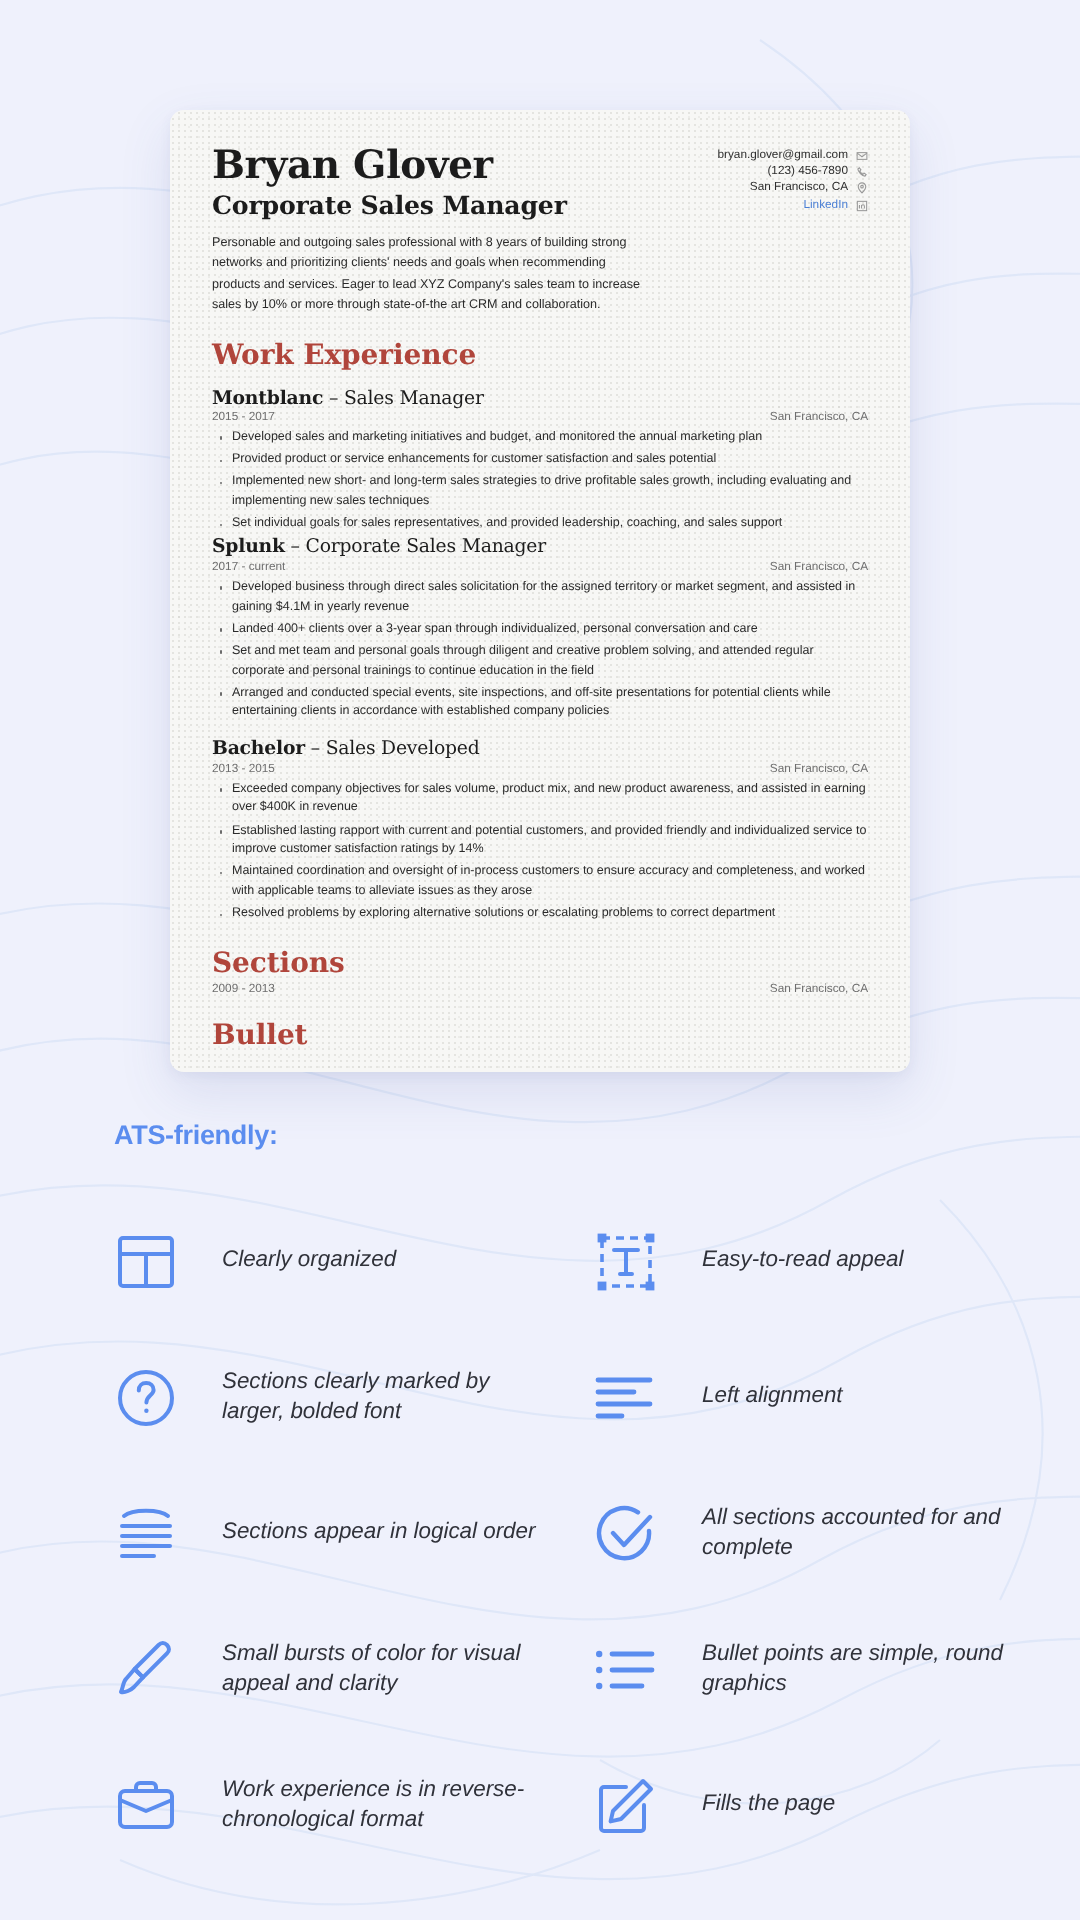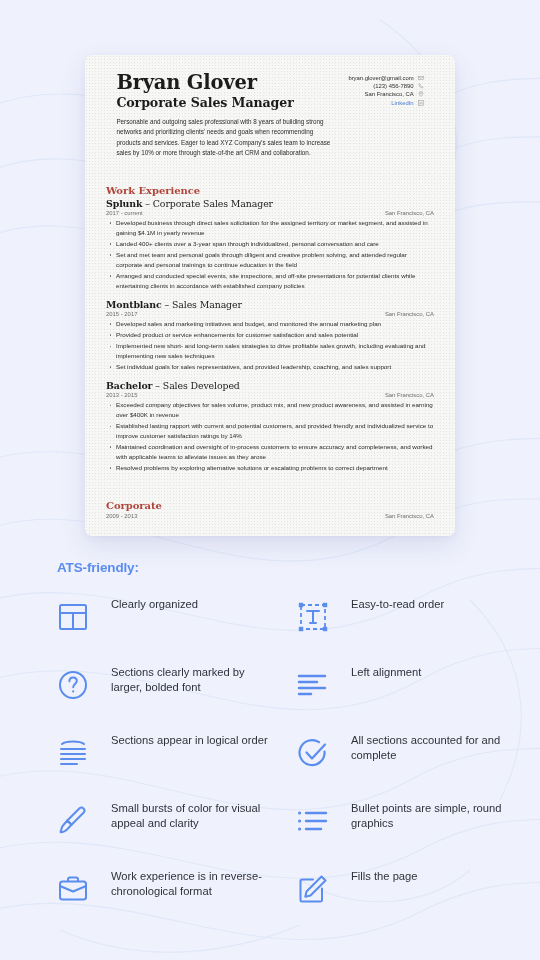--- a/index.html
+++ b/index.html
@@ -57,21 +57,21 @@
 
   .resume-inner {
     position: relative;
     z-index: 3;
     padding: 17px 21px 0 21px;
   }
 
   
   .res-header {
     display: flex;
-    justify-content: center;
+    justify-content: space-between;
     align-items: flex-start;
   }
   .hdr-left { width: 232px; }
 
   .cand-name {
     font-family: "DejaVu Serif", "Liberation Serif", serif;
     font-size: 19.5px;
     font-weight: 700;
     color: #1c1c1c;
     letter-spacing: -0.2px;
@@ -116,24 +116,24 @@
     height: 6px;
     flex: 0 0 6px;
     color: #9a9a9a;
     display: block;
   }
   .contact-ico svg { display: block; width: 6px; height: 6px; }
 
   
   .sec-head {
     font-family: "DejaVu Serif", "Liberation Serif", serif;
-    font-size: 10px;
+    font-size: 14px;
     font-weight: 700;
     color: #b0453b;
-    margin-top: 27px;
+    margin-top: 12px;
     margin-bottom: 2px;
     letter-spacing: -0.05px;
   }
 
   .job-title-line {
     font-family: "DejaVu Serif", "Liberation Serif", serif;
     font-size: 9.4px;
     color: #1c1c1c;
     line-height: 1.25;
     letter-spacing: -0.1px;
@@ -204,21 +204,23 @@
   #ats-grid {
     display: grid;
     grid-template-columns: 240px 240px;
     column-gap: 0px;
     margin-left: 57px;
   }
   .ats-col { display: flex; flex-direction: column; }
 
   .ats-item {
     display: flex;
+    align-items: center;
     height: 68px;
+    font-style: italic;
   }
   .ats-ico {
     flex: 0 0 54px;
     width: 54px;
     height: 40px;
     display: flex;
     align-items: center;
     justify-content: flex-start;
     color: #5b8def;
   }
@@ -296,63 +298,63 @@
               <rect x="1.8" y="1.8" width="12.4" height="12.4"></rect>
               <path d="M4.6 6.6 V11.4 M4.6 4.3 V4.6 M7.4 11.4 V6.6 M7.4 8.2 C7.4 7 8.4 6.4 9.4 6.4 C10.5 6.4 11.2 7.1 11.2 8.4 V11.4"></path>
             </svg>
           </span>
         </div>
       </div>
     </div>
 
     <div class="sec-head">Work Experience</div>
 
+    <div style="margin-top:8px">
+      <div class="job-title-line"><span class="org">Montblanc</span><span class="dash"> – </span><span class="role">Sales Manager</span></div>
+      <div class="meta-line">
+        <span class="meta-date">2015 - 2017</span>
+        <span class="meta-loc">San Francisco, CA</span>
+      </div>
+      <ul class="bullets">
+        <li>Developed sales and marketing initiatives and budget, and monitored the annual marketing plan</li>
+        <li>Provided product or service enhancements for customer satisfaction and sales potential</li>
+        <li>Implemented new short- and long-term sales strategies to drive profitable sales growth, including evaluating and implementing new sales techniques</li>
+        <li>Set individual goals for sales representatives, and provided leadership, coaching, and sales support</li>
+      </ul>
+    </div>
+
     <div>
       <div class="job-title-line"><span class="org">Splunk</span><span class="dash"> – </span><span class="role">Corporate Sales Manager</span></div>
       <div class="meta-line">
         <span class="meta-date">2017 - current</span>
         <span class="meta-loc">San Francisco, CA</span>
       </div>
       <ul class="bullets">
         <li>Developed business through direct sales solicitation for the assigned territory or market segment, and assisted in gaining $4.1M in yearly revenue</li>
         <li>Landed 400+ clients over a 3-year span through individualized, personal conversation and care</li>
         <li>Set and met team and personal goals through diligent and creative problem solving, and attended regular corporate and personal trainings to continue education in the field</li>
         <li>Arranged and conducted special events, site inspections, and off-site presentations for potential clients while entertaining clients in accordance with established company policies</li>
       </ul>
     </div>
 
     <div style="margin-top:8px">
-      <div class="job-title-line"><span class="org">Montblanc</span><span class="dash"> – </span><span class="role">Sales Manager</span></div>
-      <div class="meta-line">
-        <span class="meta-date">2015 - 2017</span>
-        <span class="meta-loc">San Francisco, CA</span>
-      </div>
-      <ul class="bullets">
-        <li>Developed sales and marketing initiatives and budget, and monitored the annual marketing plan</li>
-        <li>Provided product or service enhancements for customer satisfaction and sales potential</li>
-        <li>Implemented new short- and long-term sales strategies to drive profitable sales growth, including evaluating and implementing new sales techniques</li>
-        <li>Set individual goals for sales representatives, and provided leadership, coaching, and sales support</li>
-      </ul>
-    </div>
-
-    <div style="margin-top:8px">
       <div class="job-title-line"><span class="org">Bachelor</span><span class="dash"> – </span><span class="role">Sales Developed</span></div>
       <div class="meta-line">
         <span class="meta-date">2013 - 2015</span>
         <span class="meta-loc">San Francisco, CA</span>
       </div>
       <ul class="bullets">
         <li>Exceeded company objectives for sales volume, product mix, and new product awareness, and assisted in earning over $400K in revenue</li>
         <li>Established lasting rapport with current and potential customers, and provided friendly and individualized service to improve customer satisfaction ratings by 14%</li>
         <li>Maintained coordination and oversight of in-process customers to ensure accuracy and completeness, and worked with applicable teams to alleviate issues as they arose</li>
         <li>Resolved problems by exploring alternative solutions or escalating problems to correct department</li>
       </ul>
     </div>
 
-    <div class="sec-head">Corporate</div>
+    <div class="sec-head">Sections</div>
     <div>
       <div class="meta-line">
         <span class="meta-date">2009 - 2013</span>
         <span class="meta-loc">San Francisco, CA</span>
       </div>
     </div>
 
     <div class="sec-head">Bullet</div>
 
   </div>
@@ -427,21 +429,21 @@
         <span class="ats-ico">
           <svg width="32" height="32" viewBox="0 0 32 32" fill="none" stroke="currentColor" stroke-width="1.8">
             <path d="M4 4 H28 V28 H4 Z" stroke-dasharray="4 3"></path>
             <path d="M10 10 H22 M16 10 V22 M13 22 H19" stroke-width="2" stroke-linecap="round"></path>
             <rect x="1.8" y="1.8" width="4.4" height="4.4" fill="currentColor" stroke="none"></rect>
             <rect x="25.8" y="1.8" width="4.4" height="4.4" fill="currentColor" stroke="none"></rect>
             <rect x="1.8" y="25.8" width="4.4" height="4.4" fill="currentColor" stroke="none"></rect>
             <rect x="25.8" y="25.8" width="4.4" height="4.4" fill="currentColor" stroke="none"></rect>
           </svg>
         </span>
-        <span class="ats-label">Easy-to-read order</span>
+        <span class="ats-label">Easy-to-read appeal</span>
       </div>
 
       <div class="ats-item">
         <span class="ats-ico">
           <svg width="32" height="24" viewBox="0 0 32 24" fill="none" stroke="currentColor" stroke-width="2.4" stroke-linecap="round">
             <path d="M2 3 H28"></path>
             <path d="M2 9 H20"></path>
             <path d="M2 15 H28"></path>
             <path d="M2 21 H14"></path>
           </svg>

